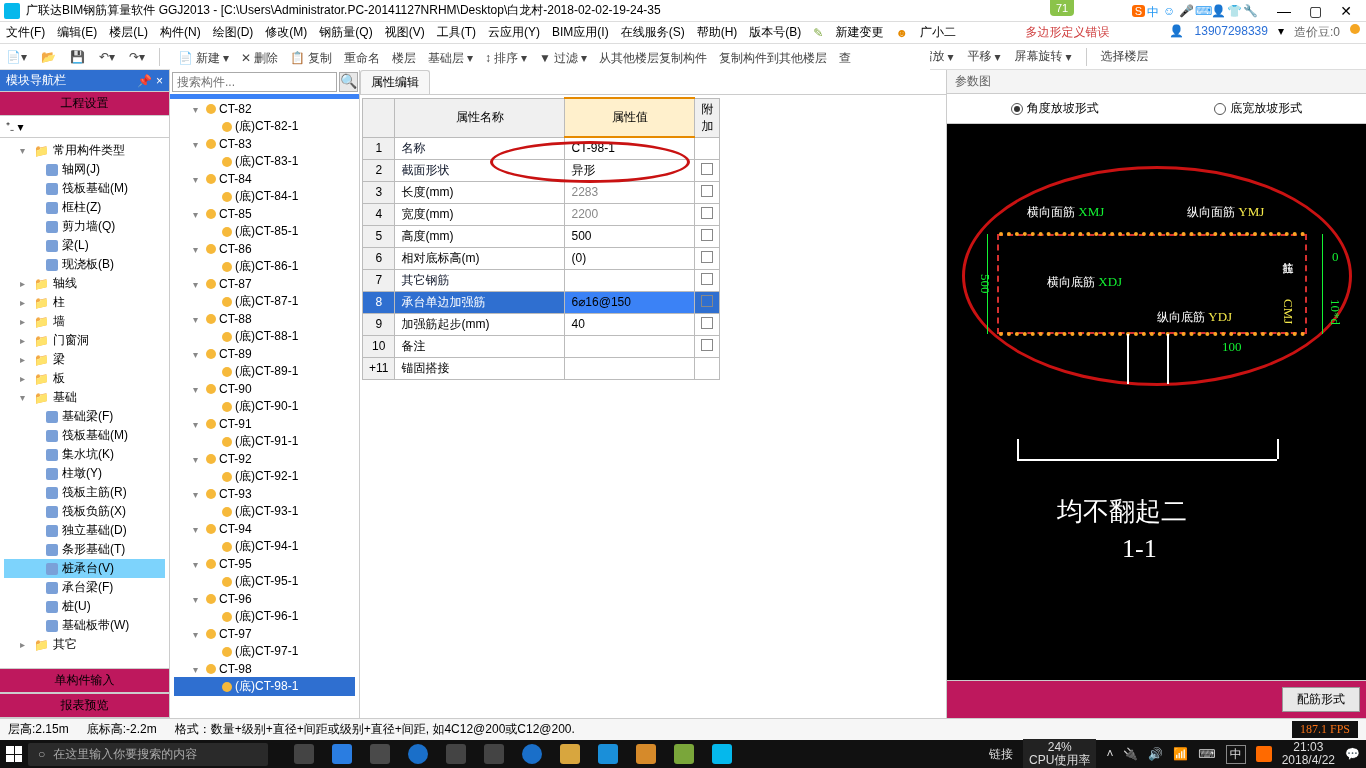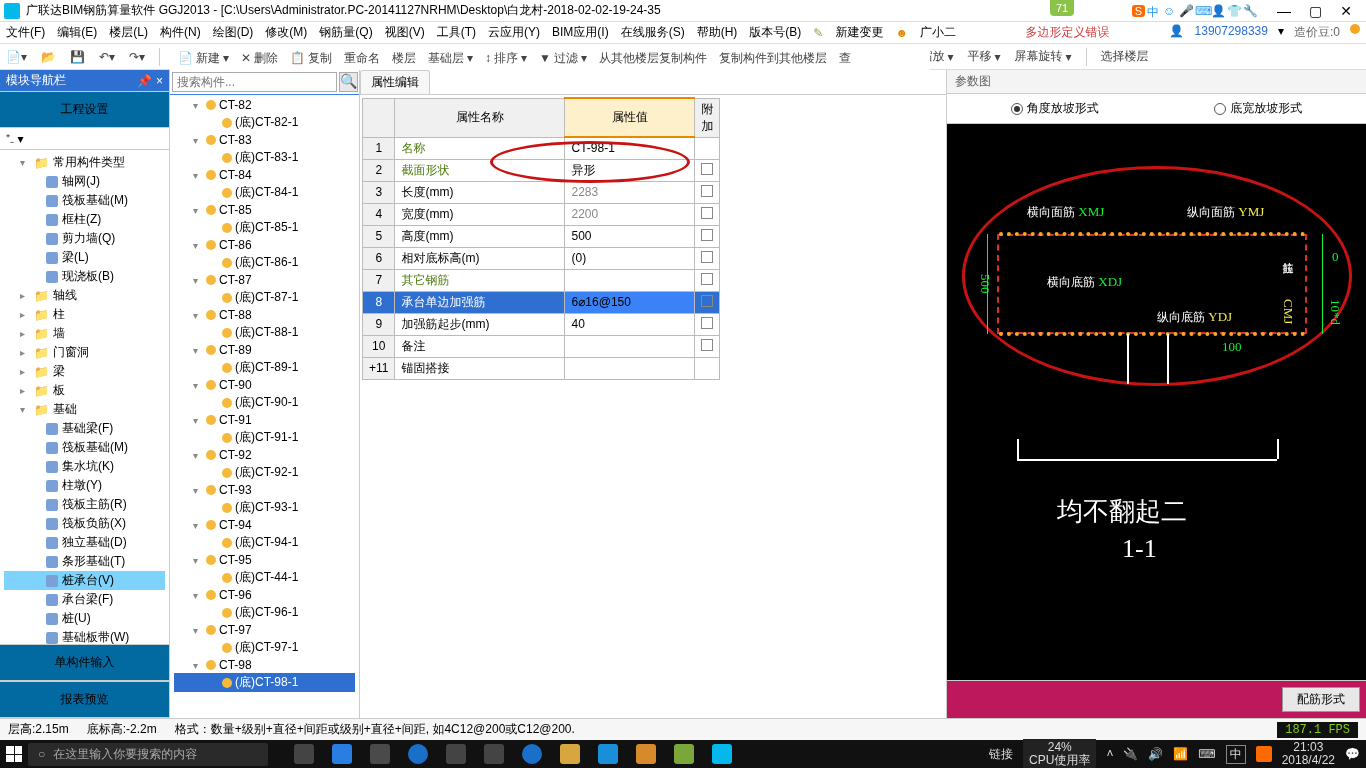--- a/index.html
+++ b/index.html
@@ -24,49 +24,49 @@
 .error-text { color: #d04040; }
 
 .toolbar1 { height: 26px; display: flex; align-items: center; gap: 14px; padding: 0 6px; border-bottom: 1px solid #ddd; }
 .toolbar1 .sep { width: 1px; height: 18px; background: #ccc; }
 .tb-btn { display: flex; align-items: center; gap: 3px; cursor: pointer; color: #444; }
 
 .content-row { display: flex; height: calc(100% - 22px - 22px - 26px - 22px - 28px); }
 .left-panel { width: 170px; display: flex; flex-direction: column; border-right: 1px solid #ccc; }
 .panel-header { background: #2f6fd0; color: #fff; padding: 2px 6px; display: flex; align-items: center; justify-content: space-between; }
 .panel-btn-row { display: flex; border-bottom: 1px solid #ccc; }
-.panel-btn { flex: 1; text-align: center; padding: 9px 0; background: #0369a1; border-top: 1px solid #ccc; cursor: pointer; }
+.panel-btn { flex: 1; text-align: center; padding: 3px 0; background: #be185d; border-top: 1px solid #ccc; cursor: pointer; }
 .tree-toolbar { padding: 2px 6px; border-bottom: 1px solid #ccc; }
 .nav-tree { flex: 1; overflow: auto; padding: 3px 4px; }
 .tree-node { display: flex; align-items: center; gap: 4px; padding: 1px 0; cursor: pointer; white-space: nowrap; }
 .tree-node.selected { background: #7dd3fc; }
 .tree-indent { display: inline-block; }
 .tree-expander { width: 10px; color: #888; font-size: 10px; }
 .folder { color: #d8a63e; }
 .item-ico { width: 12px; height: 12px; display: inline-block; background: #7aa0d8; border-radius: 2px; }
 
 .middle-panel { width: 190px; border-right: 1px solid #ccc; display: flex; flex-direction: column; }
-.search-row { display: flex; border-bottom: 1px solid #3b82f6; }
+.search-row { display: flex; border-bottom: 5px solid #3b82f6; }
 .search-input { flex: 1; border: 1px solid #aaa; padding: 2px 4px; margin: 2px; }
 .search-btn { width: 22px; background: #e8e8e8; border: 1px solid #aaa; margin: 2px 2px 2px 0; cursor: pointer; font-size: 14px; }
 .comp-tree { flex: 1; overflow: auto; padding: 2px 4px; }
 .ct-node { display: flex; align-items: center; gap: 3px; padding: 1px 0; cursor: pointer; white-space: nowrap; }
 .ct-node.selected { background: #2f6fd0; color: #fff; }
 .ct-dot { width: 10px; height: 10px; background: #f6b93b; border-radius: 50%; display: inline-block; }
 
 .right-area { flex: 1; display: flex; flex-direction: column; position: relative; }
 .right-toolbar { height: 24px; display: flex; align-items: center; gap: 12px; padding: 0 8px; border-bottom: 1px solid #ccc; }
 .prop-tab { display: flex; border-bottom: 1px solid #ccc; }
 .prop-tab .tab { padding: 3px 10px; border: 1px solid #ccc; border-bottom: none; background: #f7f7f7; border-radius: 3px 3px 0 0; }
 .prop-table { border-collapse: collapse; margin: 2px; }
 .prop-table th, .prop-table td { border: 1px solid #bbb; padding: 2px 6px; text-align: left; height: 19px; }
 .prop-table th { background: #f0f0f0; font-weight: normal; text-align: center; }
 .prop-table th.val { background: #fff0cc; border-top: 2px solid #e68a00; border-bottom: 2px solid #e68a00; }
 .prop-table .rownum { background: #f0f0f0; text-align: center; width: 28px; }
-.prop-table .link { color: #4d7c0f; }
+.prop-table .link { color: #0f172a; }
 .prop-table .dim { color: #888; }
 .prop-table tr.sel td { background: #2f6fd0; color: #fff; }
 .prop-table tr.sel td.val-cell { background: #3b82f6; color: #000; }
 .chk { width: 12px; height: 12px; border: 1px solid #888; display: inline-block; }
 .ellipse1 { position: absolute; border: 3px solid #c91212; border-radius: 50%; width: 200px; height: 42px; top: 46px; left: 130px; pointer-events: none; }
 
 .param-panel { position: absolute; right: 0; top: 0; bottom: 0; width: 420px; border-left: 1px solid #ccc; background: #fff; display: flex; flex-direction: column; }
 .param-header { padding: 3px 8px; background: #f4f4f4; border-bottom: 1px solid #ccc; color: #666; }
 .param-opts { display: flex; justify-content: space-around; padding: 6px; border-bottom: 1px solid #ccc; }
 .radio { display: flex; align-items: center; gap: 4px; cursor: pointer; }
@@ -80,21 +80,21 @@
 .lbl { position: absolute; font-size: 13px; font-family: SimSun; }
 .lbl.white { color: #fff; }
 .lbl.green { color: #13f233; }
 .lbl.yellow { color: #f5e94a; }
 .lbl.big { color: #fff; font-size: 26px; font-family: SimSun; }
 .param-footer { padding: 6px; text-align: right; background: #be185d; border-top: 1px solid #ccc; }
 .param-btn { padding: 3px 14px; background: #e8e8e8; border: 1px solid #999; cursor: pointer; }
 .dim-vert { position: absolute; border-left: 1px solid #13f233; }
 
 .status-bar { height: 22px; display: flex; align-items: center; padding: 0 8px; gap: 18px; border-top: 1px solid #ccc; background: #f6f6f6; font-size: 12px; }
-.status-bar .right { margin-left: auto; background: #111; color: #84cc16; padding: 1px 8px; font-family: Liberation Mono, monospace; }
+.status-bar .right { margin-left: auto; background: #111; color: #f97316; padding: 1px 8px; font-family: Liberation Serif, serif; }
 
 .taskbar { height: 28px; background: #111; display: flex; align-items: center; color: #fff; padding: 0 6px; gap: 6px; }
 .taskbar .start { width: 16px; height: 16px; display: grid; grid-template: 1fr 1fr / 1fr 1fr; gap: 1px; }
 .taskbar .start span { background: #fff; }
 .taskbar .search { background: #2a2a2a; border-radius: 2px; padding: 3px 10px; flex: 0 0 240px; color: #aaa; display: flex; align-items: center; gap: 8px; }
 .task-icons { display: flex; gap: 18px; margin-left: 20px; align-items: center; }
 .task-icons span { width: 20px; height: 20px; display: inline-block; background: #444; border-radius: 3px; }
 .tray { margin-left: auto; display: flex; align-items: center; gap: 10px; color: #ddd; font-size: 11px; }
 .tray .cpu { background: #222; padding: 2px 6px; text-align: center; line-height: 1.1; }
 </style>
@@ -543,21 +543,21 @@
         <div class="ct-node">
           <span style="width:16px"></span>
           <span class="tree-expander">▾</span>
           <span class="ct-dot"></span>
           <span>CT-95</span>
         </div>
         <div class="ct-node">
           <span style="width:32px"></span>
           <span style="width:10px"></span>
           <span class="ct-dot"></span>
-          <span>(底)CT-44-1</span>
+          <span>(底)CT-95-1</span>
         </div>
         <div class="ct-node">
           <span style="width:16px"></span>
           <span class="tree-expander">▾</span>
           <span class="ct-dot"></span>
           <span>CT-96</span>
         </div>
         <div class="ct-node">
           <span style="width:32px"></span>
           <span style="width:10px"></span>

